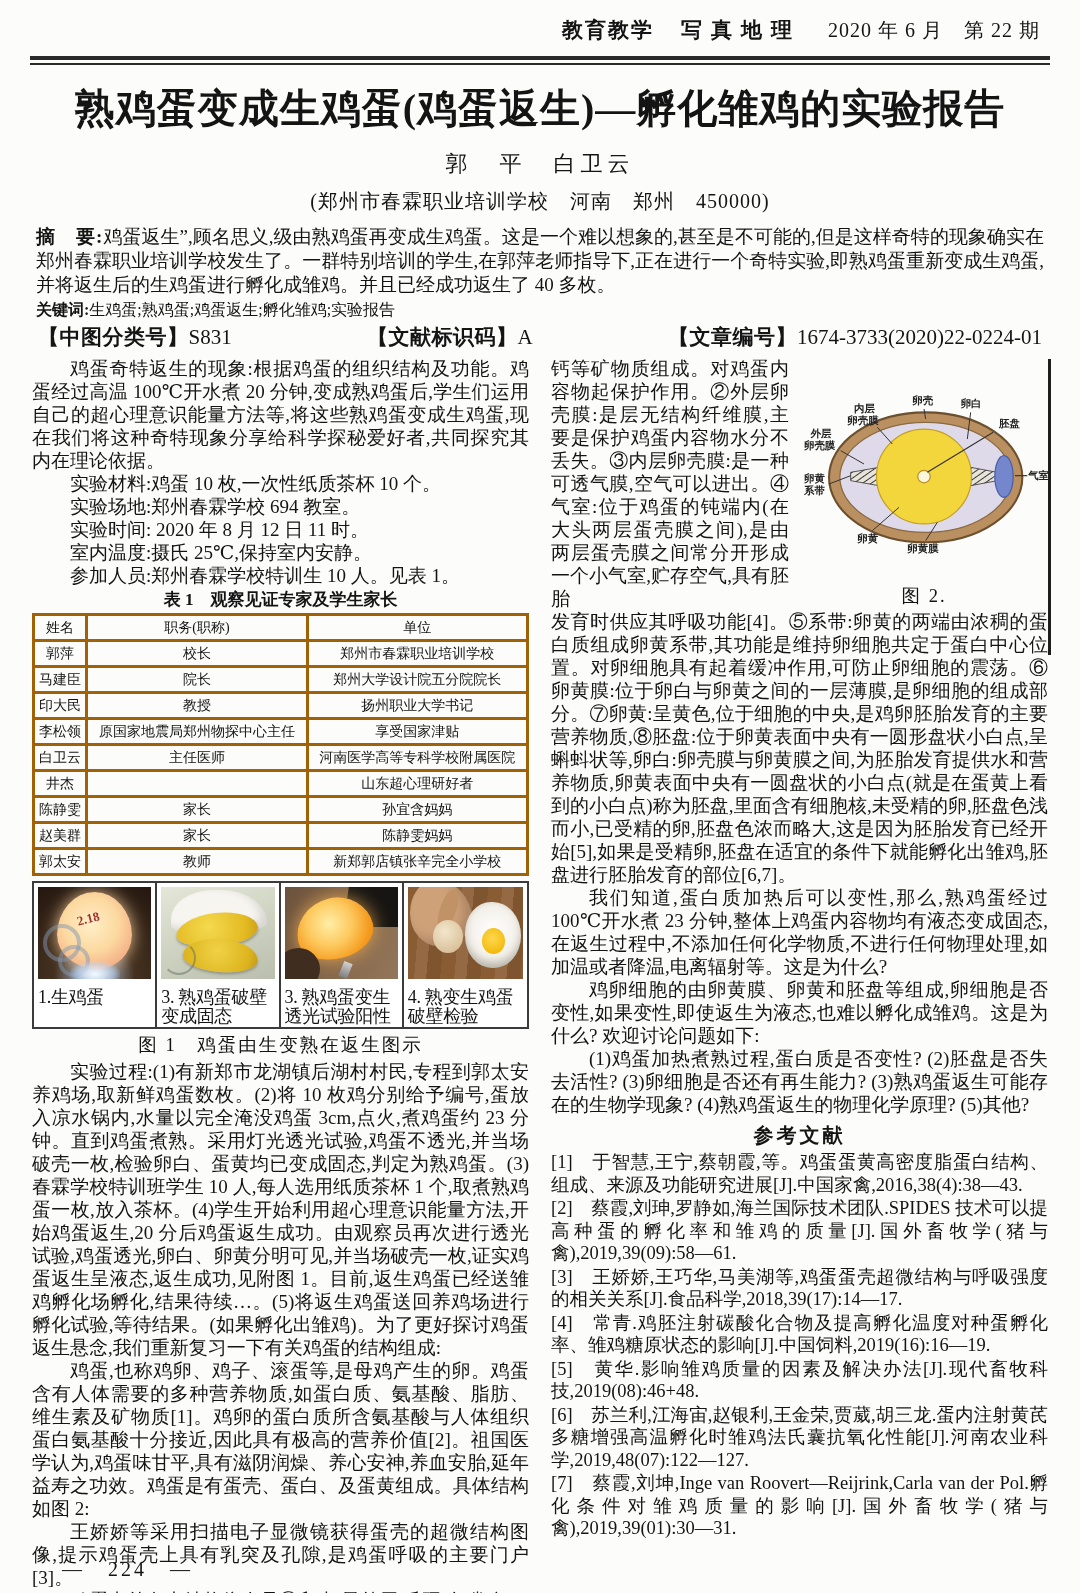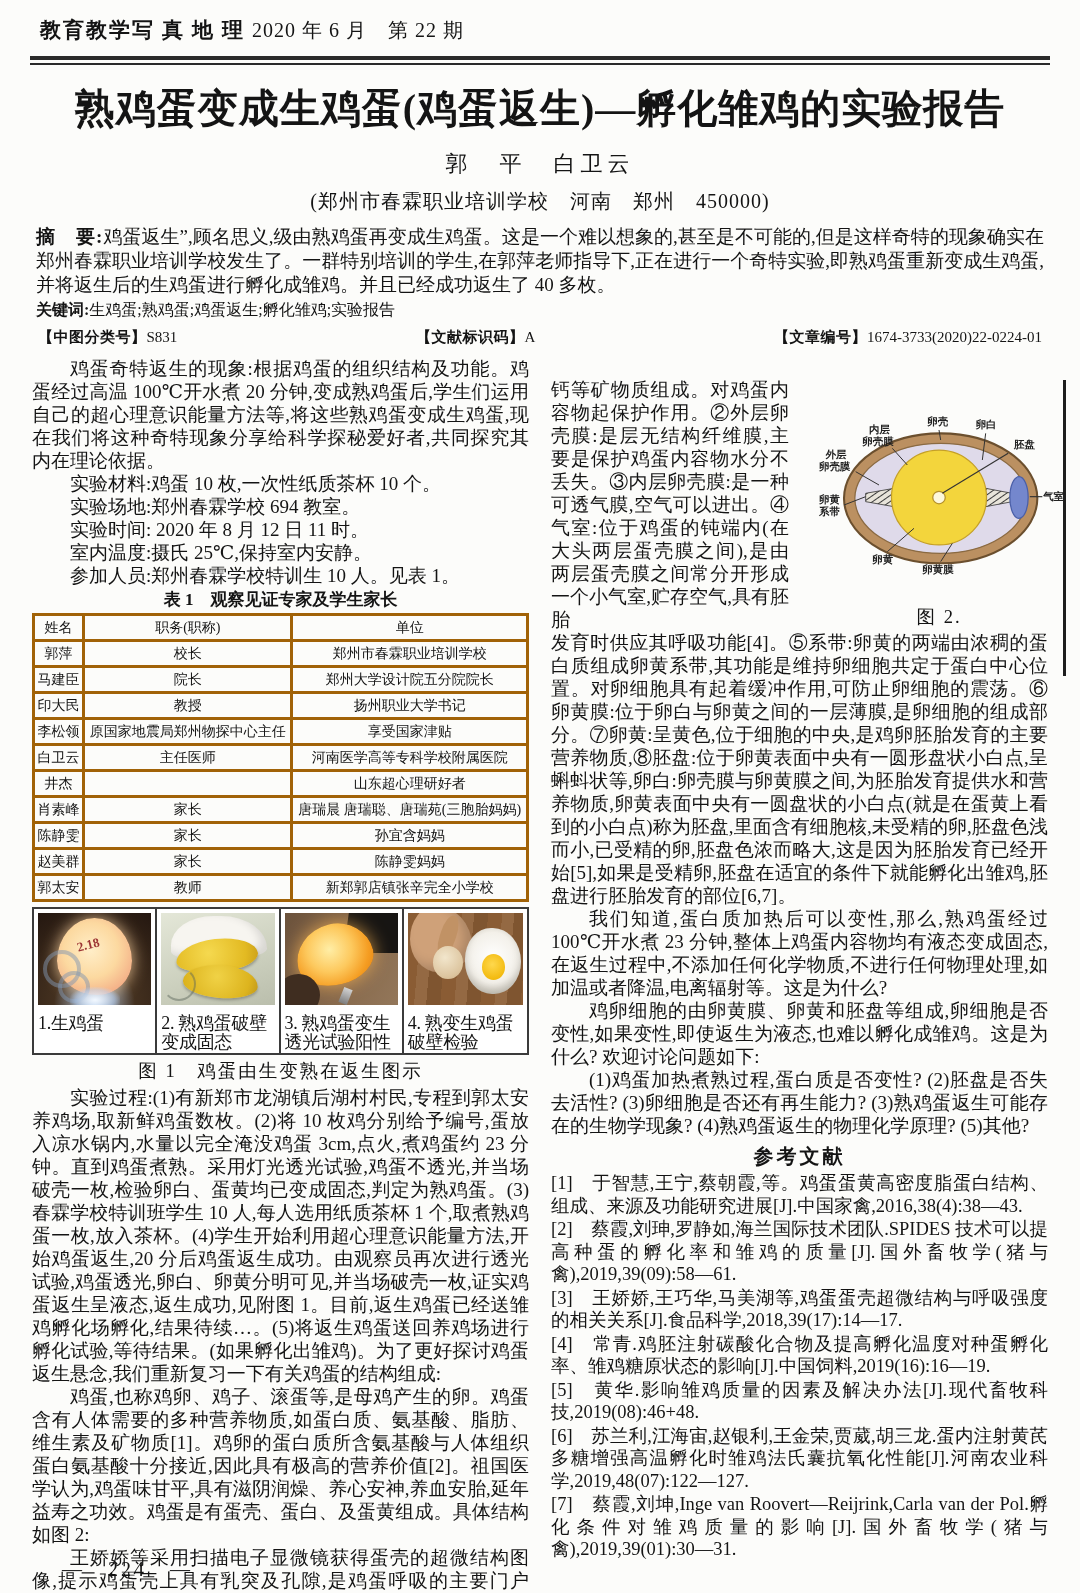--- a/index.html
+++ b/index.html
@@ -2,35 +2,35 @@
 <html><head>
 <meta charset="utf-8">
 <style>
   html,body{margin:0;padding:0;}
   body{
     width:1080px;height:1593px;position:relative;overflow:hidden;
     background:#fcfcfa;color:#141414;
     font-family:"Liberation Serif","DejaVu Serif",serif;
   }
   
-  .pagehead{display:flex;justify-content:flex-start;align-items:baseline;
-    padding:0 40px;margin-top:16px;font-size:21px;}
+  .pagehead{display:flex;justify-content:flex-end;align-items:baseline;
+    padding:0 40px;margin-top:16px;font-size:21px;gap:27px;}
   .pagehead .sec{font-weight:bold;letter-spacing:2px;}
   .pagehead .jour{font-weight:bold;letter-spacing:9px;}
   .pagehead .iss{font-size:20px;letter-spacing:1px;}
   .rule{margin:12px 30px 0;height:3px;border-top:4px solid #2a2a2a;border-bottom:2px solid #2a2a2a;}
   
   .title{text-align:center;font-weight:900;font-size:40px;margin-top:16px;letter-spacing:1px;}
   .authors{text-align:center;font-size:22px;margin-top:13px;letter-spacing:5px;}
   .affil{text-align:center;font-size:20px;margin-top:9px;letter-spacing:1px;}
   
   .absblock{margin:10px 36px 0;font-size:19px;line-height:24px;text-align:justify;}
   .absblock b{letter-spacing:1px;}
   .kwline{margin:0 36px;font-size:16px;line-height:25px;}
-  .meta{display:flex;justify-content:space-between;margin:3px 38px 0;font-size:15px;line-height:25px;}
+  .meta{display:flex;justify-content:space-between;margin:3px 38px 0;font-size:21px;line-height:25px;}
   .meta b{letter-spacing:0.5px;}
   
   .cols{display:flex;gap:22px;padding:0 32px;margin-top:7px;}
   .col{width:50%;min-width:0;}
   p{margin:0;font-size:19px;line-height:23px;text-align:justify;text-indent:2em;letter-spacing:0;}
   p.noind{text-indent:0;}
   
   .tabcap{text-align:center;font-weight:bold;font-size:17px;margin:2px 0;line-height:22px;}
   table{width:100%;border-collapse:collapse;table-layout:auto;}
   th,td{border:3px solid #a16207;font-size:14px;font-weight:normal;
@@ -82,21 +82,21 @@
     border-radius:40% 60% 55% 45%/50% 60% 40% 50%;box-shadow:inset -8px -6px 12px rgba(0,0,0,.18);}
   .ph4 .finger{position:absolute;top:2%;left:28%;width:14%;height:46%;background:#c19265;border-radius:45%;transform:rotate(18deg);}
   .ph4 .egg{position:absolute;left:22%;top:36%;width:26%;height:36%;
     background:radial-gradient(circle at 40% 35%,#f2e6cc,#dcc49e 70%,#c9ad85);border-radius:50%;}
   .ph4 .bowl{position:absolute;right:2%;top:16%;width:48%;height:72%;
     background:radial-gradient(circle at 50% 45%,#ffffff 0%,#f3f0e9 55%,#dad5c9 80%,#c6c0b3 100%);
     border-radius:48% 52% 50% 50%;box-shadow:inset 0 -5px 9px rgba(0,0,0,.16);}
   .ph4 .yolk{position:absolute;right:16%;top:45%;width:20%;height:28%;
     background:radial-gradient(circle at 45% 40%,#ffd84d,#f2b90d 75%,#d9a303);border-radius:50%;}
   
-  .fig2row{display:flex;gap:25px;margin-top:21px;}
+  .fig2row{display:flex;gap:10px;}
   .narrow{width:238px;flex:none;}
   .fig2wrap{flex:1;position:relative;padding-top:6px;}
   .scanline{position:absolute;right:-2px;top:2px;width:3px;height:296px;background:#1e1e1e;}
   .fig2cap{text-align:center;font-size:18.5px;letter-spacing:2px;margin-top:4px;}
   .eggsvg text{font-family:"Liberation Sans","DejaVu Sans",sans-serif;font-size:12.5px;font-weight:bold;fill:#222;}
   
   .refhead{text-align:center;font-weight:bold;font-size:20px;letter-spacing:3px;margin:6px 0 3px;line-height:26px;}
   .ref{font-size:18.5px;line-height:22.5px;text-indent:0;margin-top:1px;}
   .pageno{position:absolute;bottom:10px;left:62px;font-size:20px;letter-spacing:3px;}
 </style>
@@ -162,25 +162,20 @@
           </tr>
       <tr>
             <td>白卫云</td>
             <td>主任医师</td>
             <td>河南医学高等专科学校附属医院</td>
           </tr>
       <tr>
             <td>井杰</td>
             <td></td>
             <td>山东超心理研好者</td>
-          </tr>
-      <tr>
-            <td>肖素峰</td>
-            <td>家长</td>
-            <td>唐瑞晨 唐瑞聪、唐瑞苑(三胞胎妈妈)</td>
           </tr>
       <tr>
             <td>陈静雯</td>
             <td>家长</td>
             <td>孙宜含妈妈</td>
           </tr>
       <tr>
             <td>赵美群</td>
             <td>家长</td>
             <td>陈静雯妈妈</td>
@@ -204,21 +199,21 @@
         </div>
         <div class="pcap">1.生鸡蛋</div>
       </div>
       <div class="cell">
         <div class="photo ph2">
           <div class="shell"></div>
           <div class="y1"></div>
           <div class="y2"></div>
           <div class="glass"></div>
         </div>
-        <div class="pcap">2. 熟鸡蛋破壁变成固态</div>
+        <div class="pcap">3. 熟鸡蛋破壁变成固态</div>
       </div>
       <div class="cell">
         <div class="photo ph3">
           <div class="box"></div>
           <div class="egg"></div>
           <div class="thumb"></div>
           <div class="metal"></div>
         </div>
         <div class="pcap">3. 熟鸡蛋变生透光试验阳性</div>
       </div>

